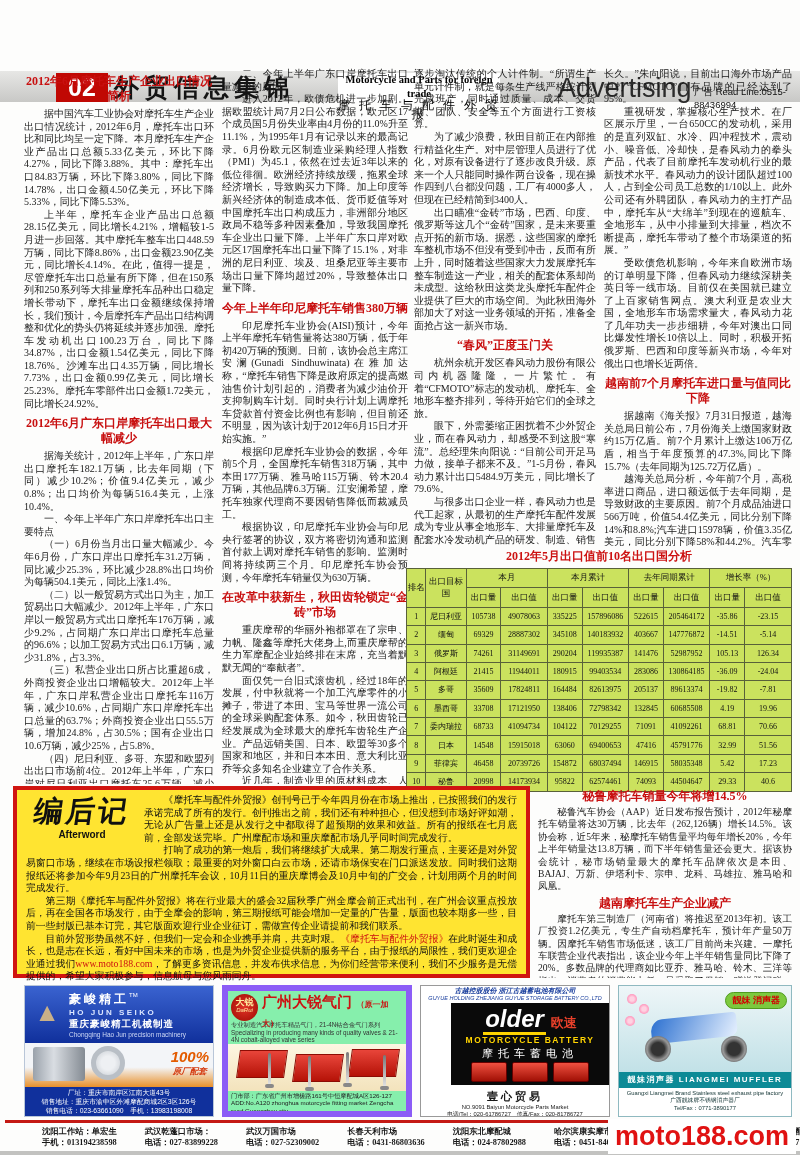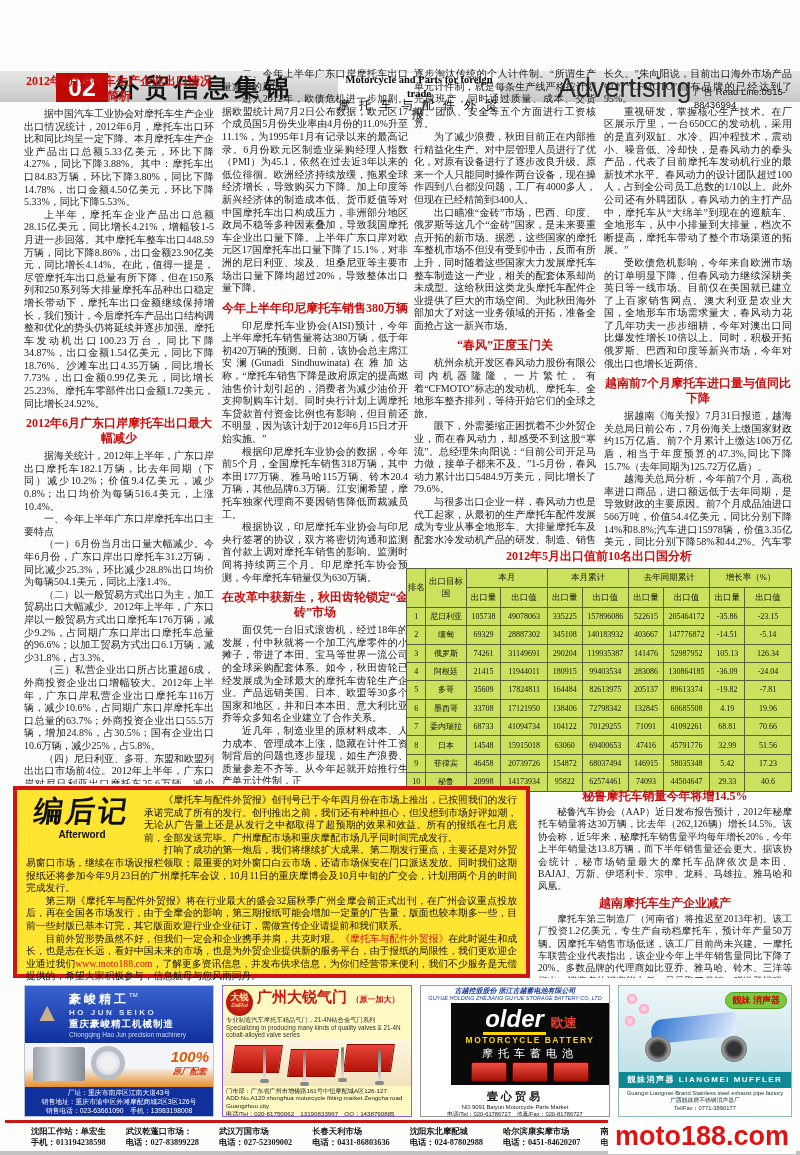--- a/index.html
+++ b/index.html
@@ -65,21 +65,21 @@
   .ad1-cyl{position:absolute;left:8px;top:4px;width:52px;height:34px;border-radius:3px;
            background:linear-gradient(90deg,#9aa2ab,#d9dde2 40%,#848b93);}
   .ad1-ring{position:absolute;left:66px;top:3px;width:34px;height:34px;border:5px solid #b9bfc6;
             border-radius:50%;background:radial-gradient(#eef0f3 40%,#c6cbd1);box-sizing:border-box;}
   .ad1-badge{position:absolute;right:4px;top:5px;color:#e35b00;font-style:italic;font-weight:bold;text-align:center;}
   .ad1-badge .big{font-size:15px;}
   .ad1-badge .small{display:block;font-size:8.5px;color:#d43a10;}
   .ad1-bottom{height:29px;background:#10309c;color:#fff;font-size:6.8px;line-height:9.2px;
               padding:1px 2px;text-align:center;}
   
-  .ad2{left:222px;width:190px;background:#fef9c3;border:1px solid #8b5cf6;}
+  .ad2{left:222px;width:190px;background:#86efac;border:6px solid #8b5cf6;}
   .ad2-head{position:relative;height:30px;padding:2px 2px 0 34px;box-sizing:border-box;}
   .ad2-logo{position:absolute;left:3px;top:3px;width:27px;height:27px;border-radius:50%;
             background:radial-gradient(#e23327,#9c0b02);color:#ffec9e;text-align:center;box-sizing:border-box;padding-top:3px;}
   .ad2-logo-cn{font-size:9px;line-height:10px;font-weight:bold;}
   .ad2-logo-en{font-size:6px;line-height:7px;font-style:italic;}
   .ad2-title{color:#cc1111;font-weight:bold;font-size:15px;font-family:"Liberation Serif",serif;display:inline;}
   .ad2-suffix{color:#cc1111;font-size:8px;font-weight:bold;}
   .ad2-sub{font-size:6.3px;color:#333;line-height:7.6px;padding:0 3px;}
   .ad2-mid{height:47px;position:relative;background:linear-gradient(180deg,#fdf6e2,#f3e3bc);}
   .vbox{position:absolute;width:46px;height:26px;background:linear-gradient(#e8453a,#b51207);
@@ -110,21 +110,21 @@
              background:linear-gradient(120deg,#2a6fd0,#e8f2ff);transform:rotate(-6deg);}
   .flower{position:absolute;width:10px;height:10px;border-radius:50%;background:radial-gradient(#ffd2e2 30%,#ff6aa0);}
   .ad4-pill{position:absolute;right:4px;top:6px;background:#7cc93e;border:1px solid #4f9b1e;border-radius:9px;
             padding:1px 6px;color:#d40000;font-weight:bold;font-size:9px;}
   .ad4-band{height:16px;background:#0d8a96;color:#fff;text-align:center;font-weight:bold;font-size:8px;
             letter-spacing:1.5px;line-height:16px;}
   .ad4-foot{background:#fff;height:27px;font-size:5.8px;line-height:7.4px;text-align:center;color:#133;padding-top:2px;}
   
   .footer{position:absolute;left:0;top:1120px;width:800px;}
   .footer-rule{height:3px;background:#c41914;margin:0 5px 3px;}
-  .footer-row{display:flex;gap:20px;padding-left:31px;font-weight:bold;font-size:8.3px;line-height:11px;}
+  .footer-row{display:flex;gap:28px;padding-left:42px;font-weight:bold;font-size:8.3px;line-height:11px;}
   .contact{white-space:nowrap;}
   .watermark{position:absolute;right:4px;top:1119px;width:188px;height:35px;background:#fff;color:#e01212;
              font-family:"Liberation Sans",sans-serif;font-weight:bold;font-size:27px;line-height:35px;
              text-align:center;z-index:5;}
   .page-edge{position:absolute;left:0;top:1151px;width:800px;height:4px;background:#c2c2c0;}
 </style>
 </head>
 <body>
 
 <div class="page">
@@ -153,20 +153,21 @@
       <p>（四）尼日利亚、多哥、东盟和欧盟列出出口市场前4位。2012年上半年，广东口岸对尼日利亚出口摩托车25.6万辆，减少24.4%，占同期广东口岸摩托车出口总量的14%；对多哥出口13.8万辆，减少19.6%，占7.6%；对东盟出口10.5万辆，增加0.9%，占5.8%；对欧盟出口9.6万辆，减少15.1%，占5.3%。</p>
     </div>
   <div class="col" id="col2">
       <p>二、今年上半年广东口岸摩托车出口量减少的原因</p>
       <p>进入2012年，欧债危机进一步加剧。据欧盟统计局7月2日公布数据，欧元区17个成员国5月份失业率由4月份的11.0%升至11.1%，为1995年1月有记录以来的最高记录。6月份欧元区制造业采购经理人指数（PMI）为45.1，依然在过去近3年以来的低位徘徊。欧洲经济持续放缓，拖累全球经济增长，导致购买力下降。加上印度等新兴经济体的制造成本低、货币贬值等对中国摩托车出口构成压力，非洲部分地区政局不稳等多种因素叠加，导致我国摩托车企业出口量下降。上半年广东口岸对欧元区17国摩托车出口量下降了15.1%，对非洲的尼日利亚、埃及、坦桑尼亚等主要市场出口量下降均超过20%，导致整体出口量下降。</p>
       <div class="headline">今年上半年印尼摩托车销售380万辆</div>
       <p>印尼摩托车业协会(AISI)预计，今年上半年摩托车销售量将达380万辆，低于年初420万辆的预测。日前，该协会总主席江安澜(Gunadi Sindhuwinata)在雅加达称，“摩托车销售下降是政府原定的提高燃油售价计划引起的，消费者为减少油价开支抑制购车计划。同时央行计划上调摩托车贷款首付资金比例也有影响，但目前还不明显，因为该计划于2012年6月15日才开始实施。”</p>
       <p>根据印尼摩托车业协会的数据，今年前5个月，全国摩托车销售318万辆，其中本田177万辆、雅马哈115万辆、铃木20.4万辆，其他品牌6.3万辆。江安澜希望，摩托车独家代理商不要因销售降低而裁减员工。</p>
       <p>根据协议，印尼摩托车业协会与印尼央行签署的协议，双方将密切沟通和监测首付款上调对摩托车销售的影响。监测时间将持续两三个月。印尼摩托车协会预测，今年摩托车销量仅为630万辆。</p>
       <div class="headline">在改革中获新生，秋田齿轮锁定“金砖”市场</div>
+      <p>重庆摩帮的华丽外袍都罩在了宗申、力帆、隆鑫等摩托大佬身上,而重庆摩帮的生力军摩配企业始终排在末席，充当着默默无闻的“奉献者”。</p>
       <p>面仅凭一台旧式滚齿机，经过18年的发展，付中秋就将一个加工汽摩零件的小摊子，带进了本田、宝马等世界一流公司的全球采购配套体系。如今，秋田齿轮已经发展成为全球最大的摩托车齿轮生产企业。产品远销美国、日本、欧盟等30多个国家和地区，并和日本本田、意大利比亚乔等众多知名企业建立了合作关系。</p>
       <p>近几年，制造业里的原材料成本、人力成本、管理成本上涨，隐藏在计件工资制背后的问题也逐步显现，如生产浪费、质量参差不齐等。从今年起就开始推行生产单元计件制，正</p>
     </div>
   <div class="col" id="col3">
       <p class="noindent">逐步淘汰传统的个人计件制。“所谓生产单元计件制，就是每条生产线严格按计划完成班产，同时通过质量、成本、交货期、团队、安全等五个方面进行工资核算。</p>
       <p>为了减少浪费，秋田目前正在内部推行精益化生产。对中层管理人员进行了优化，对原有设备进行了逐步改良升级。原来一个人只能同时操作两台设备，现在操作四到八台都没问题，工厂有4000多人，但现在已经精简到3400人。</p>
       <p>出口瞄准“金砖”市场，巴西、印度、俄罗斯等这几个“金砖”国家，是未来要重点开拓的新市场。据悉，这些国家的摩托车整机市场不但没有受到冲击，反而有所上升，同时随着这些国家大力发展摩托车整车制造这一产业，相关的配套体系却尚未成型。这给秋田这类龙头摩托车配件企业提供了巨大的市场空间。为此秋田海外部加大了对这一业务领域的开拓，准备全面抢占这一新兴市场。</p>
       <div class="headline">“春风”正度玉门关</div>
       <p>杭州余杭开发区春风动力股份有限公司内机器隆隆，一片繁忙。有着“CFMOTO”标志的发动机、摩托车、全地形车整齐排列，等待开始它们的全球之旅。</p>
       <p>眼下，外需萎缩正困扰着不少外贸企业，而在春风动力，却感受不到这股“寒流”。总经理朱向阳说：“目前公司开足马力做，接单子都来不及。”1-5月份，春风动力累计出口5484.9万美元，同比增长了79.6%。</p>

